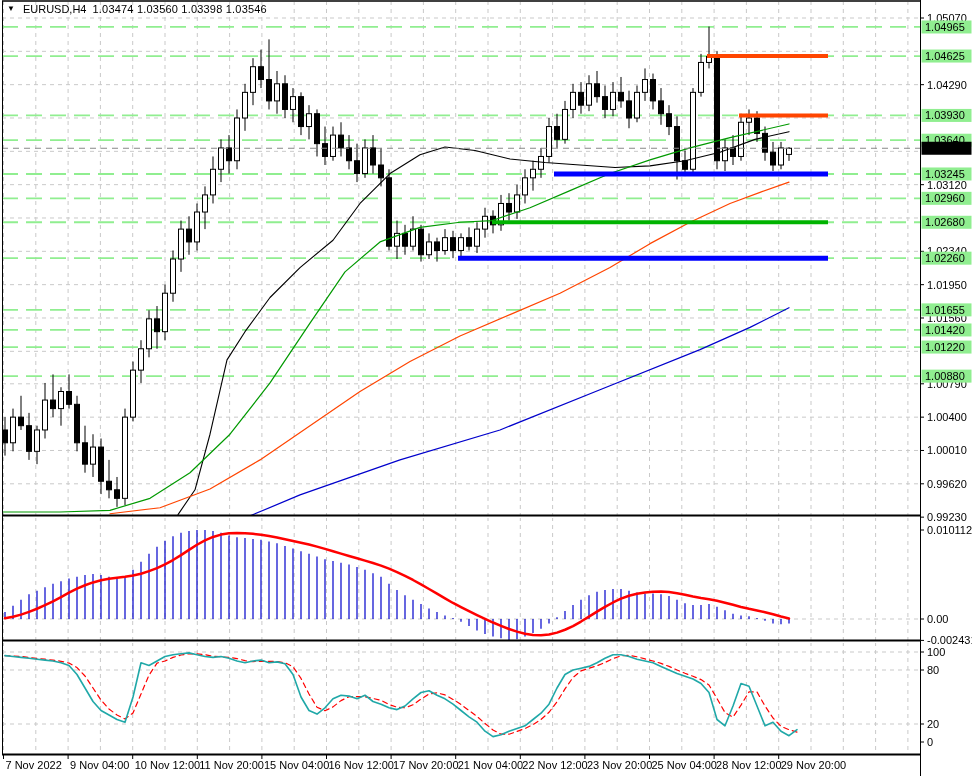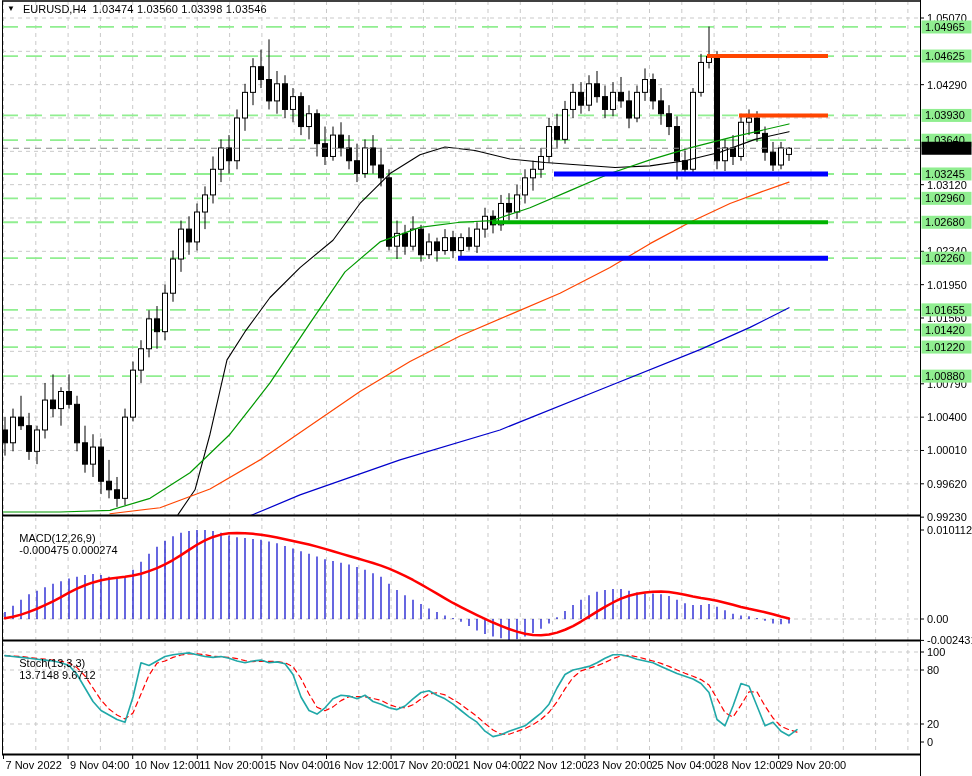--- a/index.html
+++ b/index.html
@@ -566,23 +566,15 @@
         <text x="780.6999999999999" y="769" fill="#000">29 Nov 20:00</text>
       </g>
     </svg>
 
   <div class="pane-label" id="main-title">
     <span class="tri">▼</span>
     <span>EURUSD,H4</span>
     <span class="nums">1.03474 1.03560 1.03398 1.03546</span>
   </div>
 
-  <div class="pane-label" id="macd-title">
-    <span>MACD(12,26,9)</span>
-    <span>-0.000475 0.000274</span>
-  </div>
-
-  <div class="pane-label" id="stoch-title">
-    <span>Stoch(13,3,3)</span>
-    <span>13.7148 9.6712</span>
-  </div>
+
 
 </div>
 
 </body></html>

